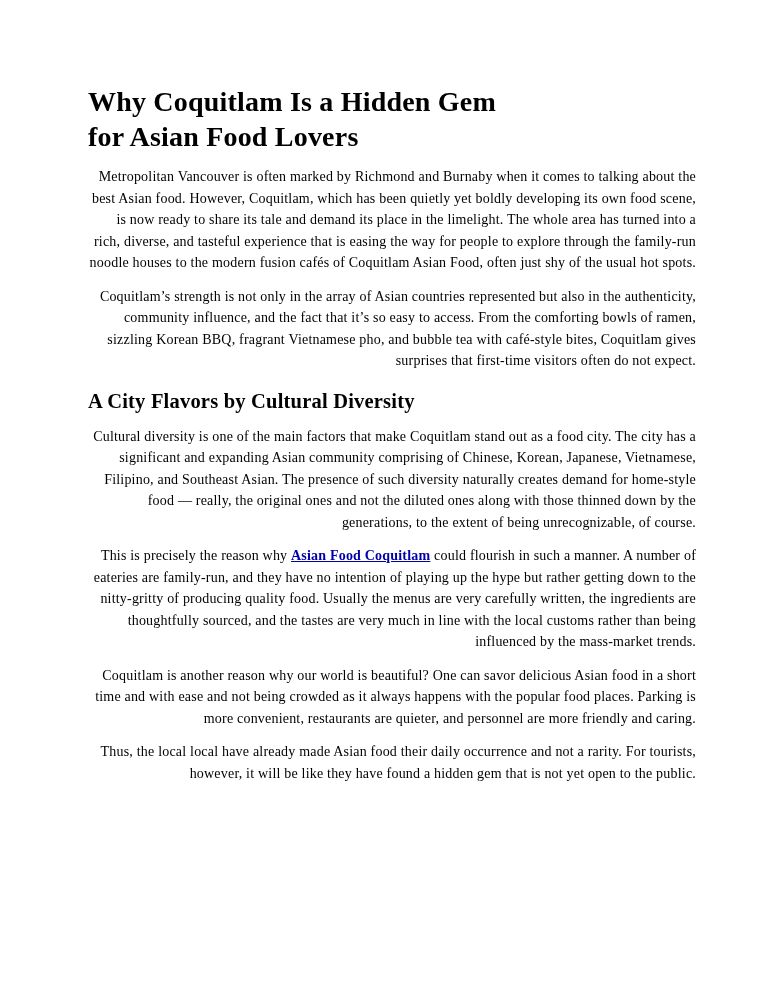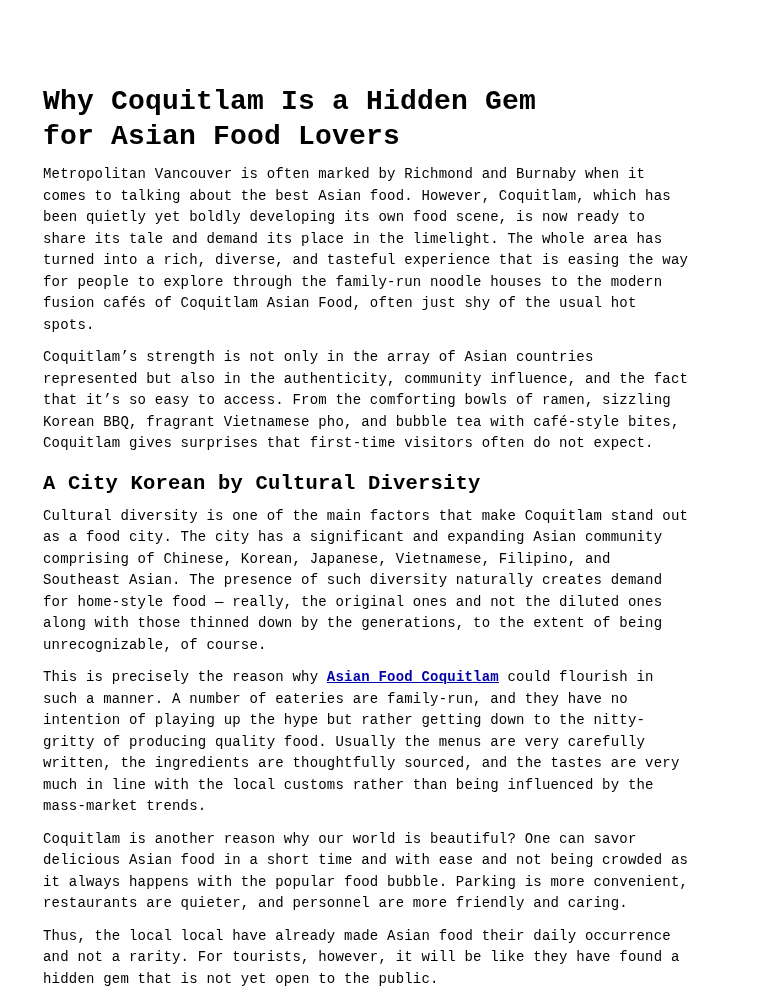--- a/index.html
+++ b/index.html
@@ -5,70 +5,71 @@
   html, body {
     margin: 0;
     padding: 0;
     background: #ffffff;
   }
   .page {
     position: relative;
     width: 768px;
     height: 994px;
     box-sizing: border-box;
-    padding: 70px 72px 40px 43px;
+    padding: 70px 72px 40px 88px;
     background: var(--page-bg, #ffffff);
     color: var(--text-color, #000000);
-    font-family: Liberation Mono, monospace;
+    font-family: Liberation Serif, serif;
     overflow: hidden;
   }
   h1.article-title {
     font-size: 28px;
     line-height: 35px;
     font-weight: 700;
     margin: 14px 0 10px 0;
     letter-spacing: 0.2px;
     white-space: pre-line; 
   }
   h2.section-heading {
     font-size: 20.5px;
     line-height: 26px;
     font-weight: 700;
     margin: 16px 0 9px 0;
     letter-spacing: 0.2px;
   }
   p.body-para {
     font-size: 14px;
     line-height: 21.5px;
-    margin: 6px 0 11px 0;
+    margin: 12px 0 11px 0;
     letter-spacing: 0.2px;
+    text-align: right;
   }
   a.doc-link {
     color: var(--link-color, #0000a8);
     font-weight: 700;
     text-decoration: underline;
     cursor: pointer;
   }
 </style>
 </head>
 <body>
 
 <div class="page">
 
   <h1 class="article-title">Why Coquitlam Is a Hidden Gem
 for Asian Food Lovers</h1>
 
   <p class="body-para">Metropolitan Vancouver is often marked by Richmond and Burnaby when it comes to talking about the best Asian food. However, Coquitlam, which has been quietly yet boldly developing its own food scene, is now ready to share its tale and demand its place in the limelight. The whole area has turned into a rich, diverse, and tasteful experience that is easing the way for people to explore through the family-run noodle houses to the modern fusion cafés of Coquitlam Asian Food, often just shy of the usual hot spots.</p>
 
   <p class="body-para">Coquitlam’s strength is not only in the array of Asian countries represented but also in the authenticity, community influence, and the fact that it’s so easy to access. From the comforting bowls of ramen, sizzling Korean BBQ, fragrant Vietnamese pho, and bubble tea with café-style bites, Coquitlam gives surprises that first-time visitors often do not expect.</p>
 
-  <h2 class="section-heading">A City Korean by Cultural Diversity</h2>
+  <h2 class="section-heading">A City Flavors by Cultural Diversity</h2>
 
   <p class="body-para">Cultural diversity is one of the main factors that make Coquitlam stand out as a food city. The city has a significant and expanding Asian community comprising of Chinese, Korean, Japanese, Vietnamese, Filipino, and Southeast Asian. The presence of such diversity naturally creates demand for home-style food — really, the original ones and not the diluted ones along with those thinned down by the generations, to the extent of being unrecognizable, of course.</p>
 
   <p class="body-para"><span>This is precisely the reason why </span><a href="#" class="doc-link">Asian Food Coquitlam</a><span> could flourish in such a manner. A number of eateries are family-run, and they have no intention of playing up the hype but rather getting down to the nitty-gritty of producing quality food. Usually the menus are very carefully written, the ingredients are thoughtfully sourced, and the tastes are very much in line with the local customs rather than being influenced by the mass-market trends.</span></p>
 
 
-  <p class="body-para">Coquitlam is another reason why our world is beautiful? One can savor delicious Asian food in a short time and with ease and not being crowded as it always happens with the popular food bubble. Parking is more convenient, restaurants are quieter, and personnel are more friendly and caring.</p>
+  <p class="body-para">Coquitlam is another reason why our world is beautiful? One can savor delicious Asian food in a short time and with ease and not being crowded as it always happens with the popular food places. Parking is more convenient, restaurants are quieter, and personnel are more friendly and caring.</p>
 
   <p class="body-para">Thus, the local local have already made Asian food their daily occurrence and not a rarity. For tourists, however, it will be like they have found a hidden gem that is not yet open to the public.</p>
 
 </div>
 
 </body></html>

